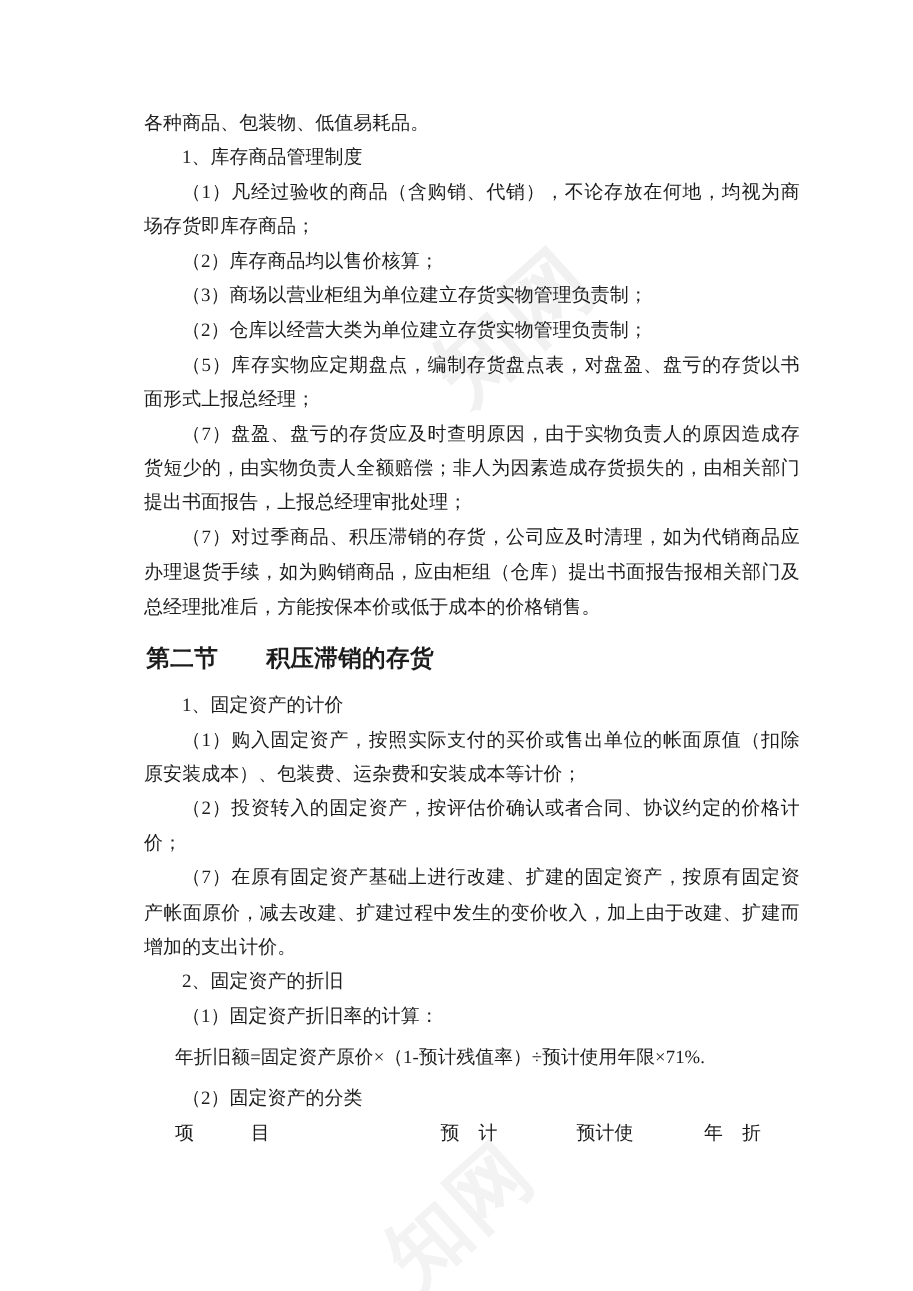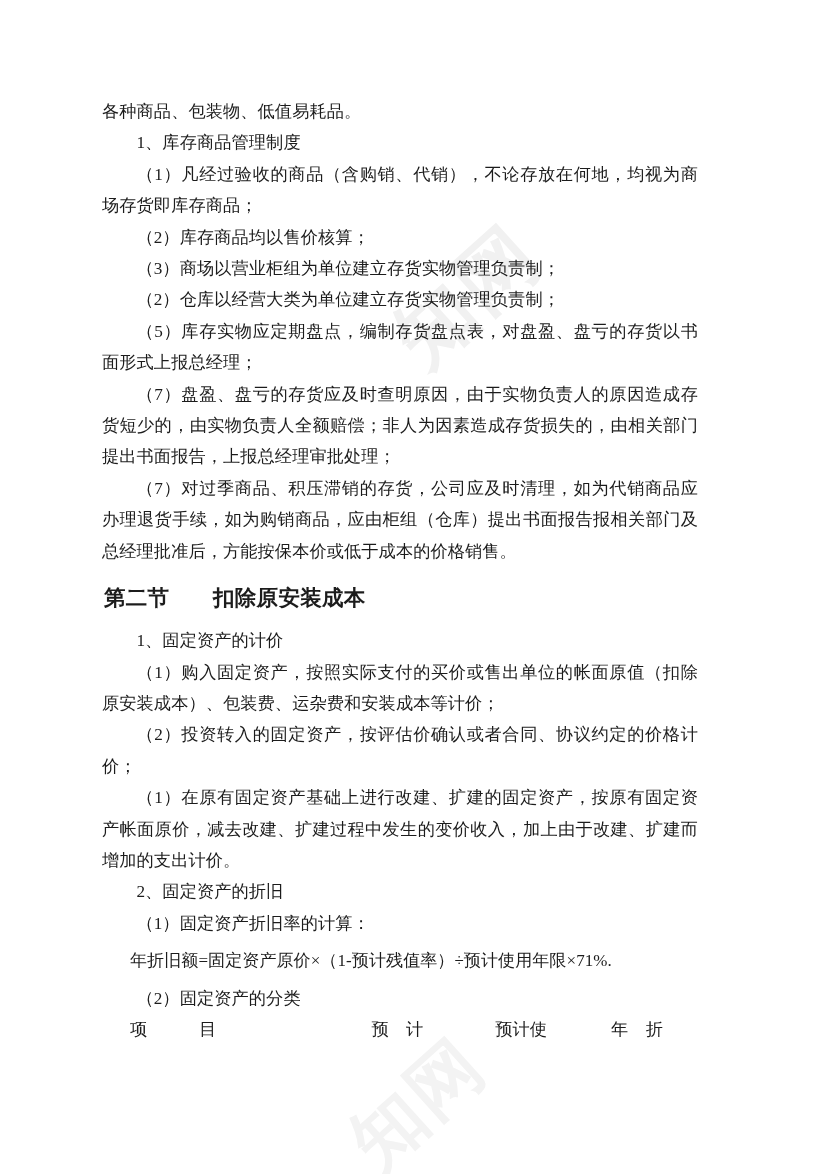--- a/index.html
+++ b/index.html
@@ -49,21 +49,21 @@
     top: 1118px;
     font-size: 72px;
     transform: rotate(-42deg);
     transform-origin: left top;
     color: #f3f3f3;
   }
 
   
   .content {
     position: absolute;
-    left: 102px;
+    left: 131px;
     top: 96px;
     width: 596px;
     z-index: 2;
   }
 
   .para {
     font-size: 17.2px;
     line-height: 31.4px;
     text-align: justify;
     text-justify: inter-ideograph;
@@ -143,29 +143,29 @@
     <p class="para indent">（3）商场以营业柜组为单位建立存货实物管理负责制；</p>
 
     <p class="para indent">（2）仓库以经营大类为单位建立存货实物管理负责制；</p>
 
     <p class="para indent">（5）库存实物应定期盘点，编制存货盘点表，对盘盈、盘亏的存货以书面形式上报总经理；</p>
 
     <p class="para indent">（7）盘盈、盘亏的存货应及时查明原因，由于实物负责人的原因造成存货短少的，由实物负责人全额赔偿；非人为因素造成存货损失的，由相关部门提出书面报告，上报总经理审批处理；</p>
 
     <p class="para indent">（7）对过季商品、积压滞销的存货，公司应及时清理，如为代销商品应办理退货手续，如为购销商品，应由柜组（仓库）提出书面报告报相关部门及总经理批准后，方能按保本价或低于成本的价格销售。</p>
 
-    <h2 class="heading">第二节　　扣除原安装成本</h2>
+    <h2 class="heading">第二节　　积压滞销的存货</h2>
 
     <p class="para indent">1、固定资产的计价</p>
 
     <p class="para indent">（1）购入固定资产，按照实际支付的买价或售出单位的帐面原值（扣除原安装成本）、包装费、运杂费和安装成本等计价；</p>
 
     <p class="para indent">（2）投资转入的固定资产，按评估价确认或者合同、协议约定的价格计价；</p>
 
-    <p class="para indent">（1）在原有固定资产基础上进行改建、扩建的固定资产，按原有固定资产帐面原价，减去改建、扩建过程中发生的变价收入，加上由于改建、扩建而增加的支出计价。</p>
+    <p class="para indent">（7）在原有固定资产基础上进行改建、扩建的固定资产，按原有固定资产帐面原价，减去改建、扩建过程中发生的变价收入，加上由于改建、扩建而增加的支出计价。</p>
 
     <p class="para indent">2、固定资产的折旧</p>
 
     <p class="para indent">（1）固定资产折旧率的计算：</p>
 
     <div class="gap-sm"></div>
 
     <p class="formula">年折旧额=固定资产原价×（1-预计残值率）÷预计使用年限×71%.</p>
 
     <div class="gap-sm"></div>

